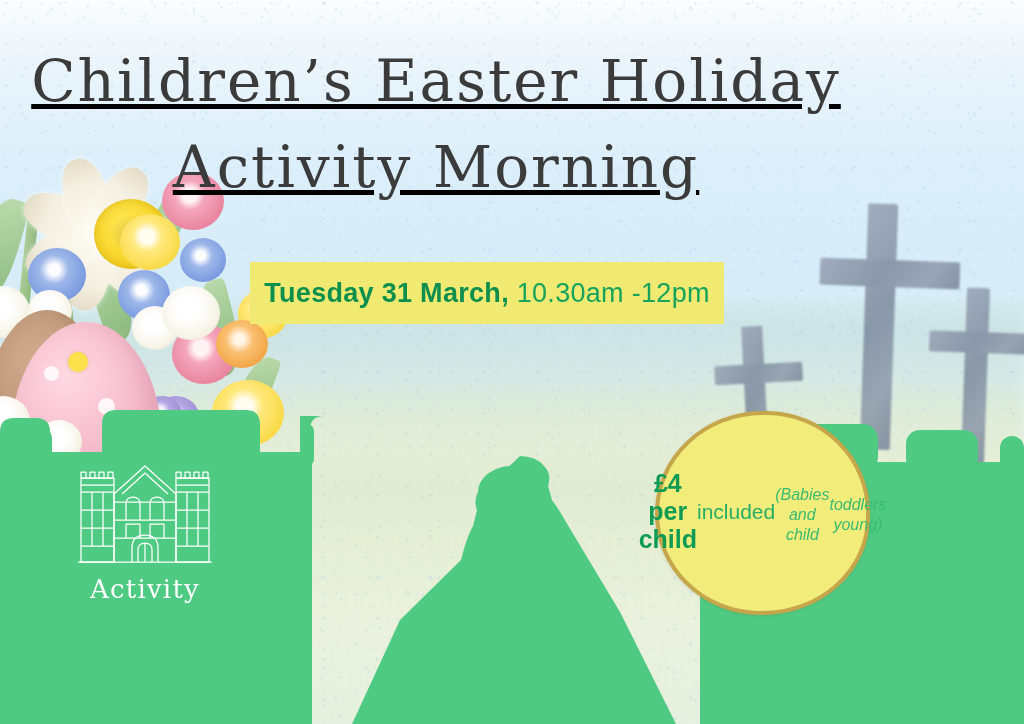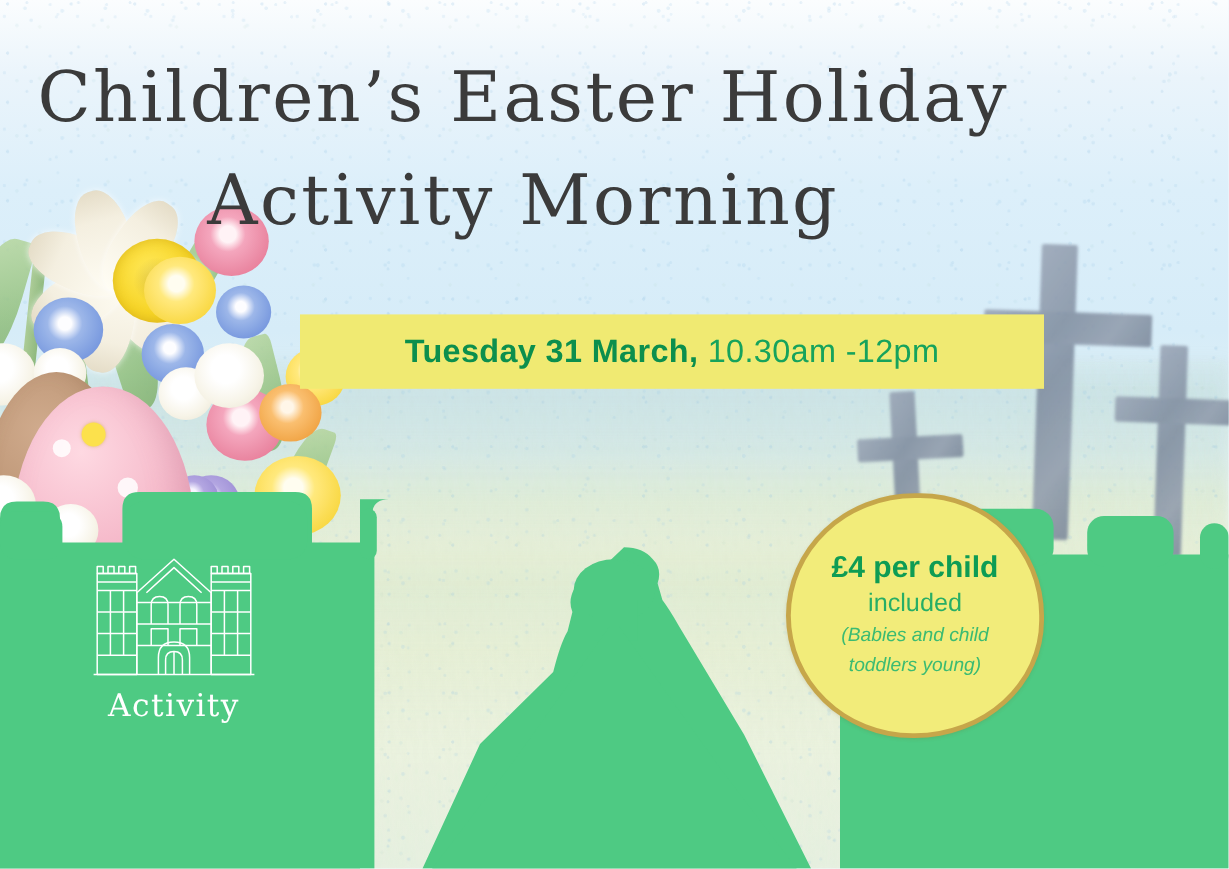--- a/index.html
+++ b/index.html
@@ -121,50 +121,50 @@
     box-shadow:inset -8px -12px 22px rgba(120,85,60,.35);}
   .egg-dot{position:absolute;border-radius:50%;background:rgba(255,255,255,.85);}
 
   
   .floral{filter:blur(.6px) saturate(1.02);}
 
   
   .green-layer{position:absolute;left:0;top:0;width:1024px;height:724px;}
 
   
-  .headings{position:absolute;left:0;top:52px;width:872px;text-align:center;z-index:6;}
+  .headings{position:absolute;left:0;top:52px;width:872px;text-align:center;z-index:6;text-decoration:underline;}
   .title-line{
     font-family:"DejaVu Serif", serif;
     color:#3b3b3b;
     letter-spacing:2px;
     line-height:1;
     white-space:nowrap;
   }
   .title-1{font-size:58px;}
   .title-2{font-size:58px;margin-top:28px;}
 
   
   .date-banner{
-    position:absolute;left:250px;top:262px;width:620px;height:62px;
+    position:absolute;left:250px;top:262px;width:474px;height:62px;
     background:#f0ea72;
     display:flex;align-items:center;justify-content:center;
     z-index:7;
   }
   .date-text{white-space:nowrap;font-size:27px;color:#0f9c55;letter-spacing:.3px;}
   .date-strong{font-weight:bold;color:#0c8f4d;}
   .date-time{font-weight:normal;color:#16a35c;}
 
   
   .roundel{
     position:absolute;left:655px;top:411px;width:215px;height:204px;
     border-radius:50% 48% 50% 49% / 50% 50% 48% 50%;
     background:#f2ec7a;
     border:4px solid #c6a64a;
     z-index:8;
-    display:flex;flex-direction:column;align-items:center;justify-content:center;
+    display:flex;flex-direction:row;align-items:center;justify-content:center;
     text-align:center;
     padding:6px 10px 8px;
     box-shadow:0 1px 3px rgba(120,100,40,.18);
   }
   .roundel-price{font-size:25px;font-weight:bold;color:#0e9c54;line-height:1.12;margin-bottom:3px;}
   .roundel-sub{font-size:21px;color:#27ae66;line-height:1.2;}
   .roundel-note{font-size:16px;font-style:italic;color:#3bbb72;line-height:1.25;margin-top:5px;}
 
   
   .logo{position:absolute;left:60px;top:458px;width:170px;height:196px;z-index:9;}

